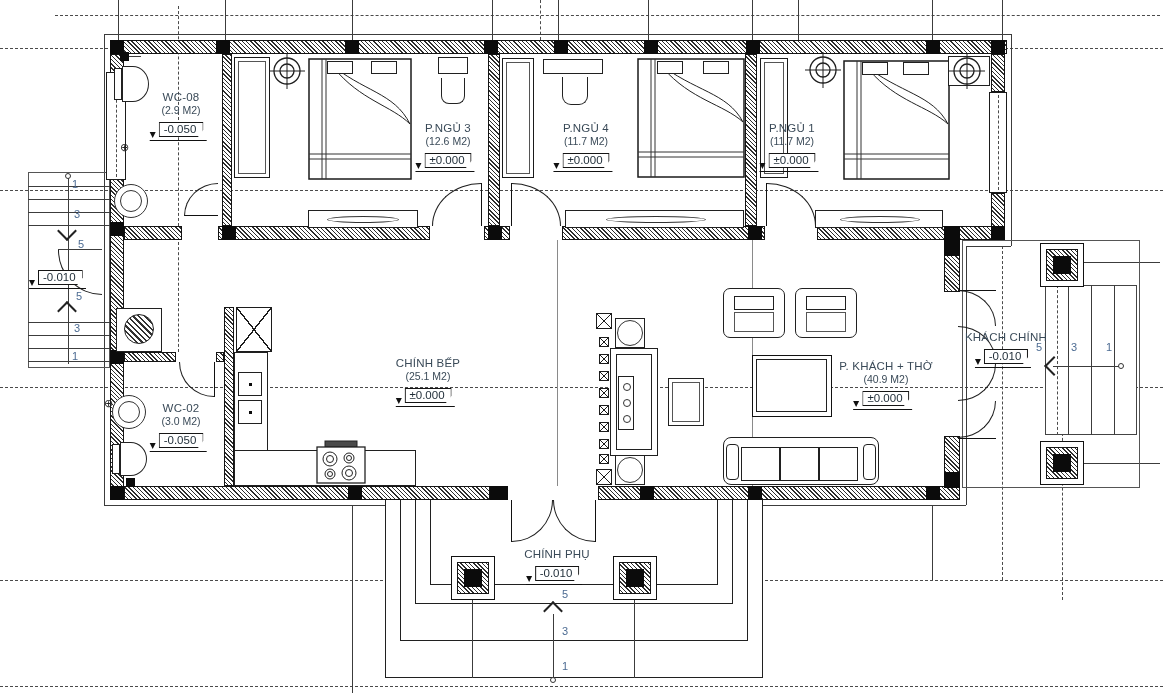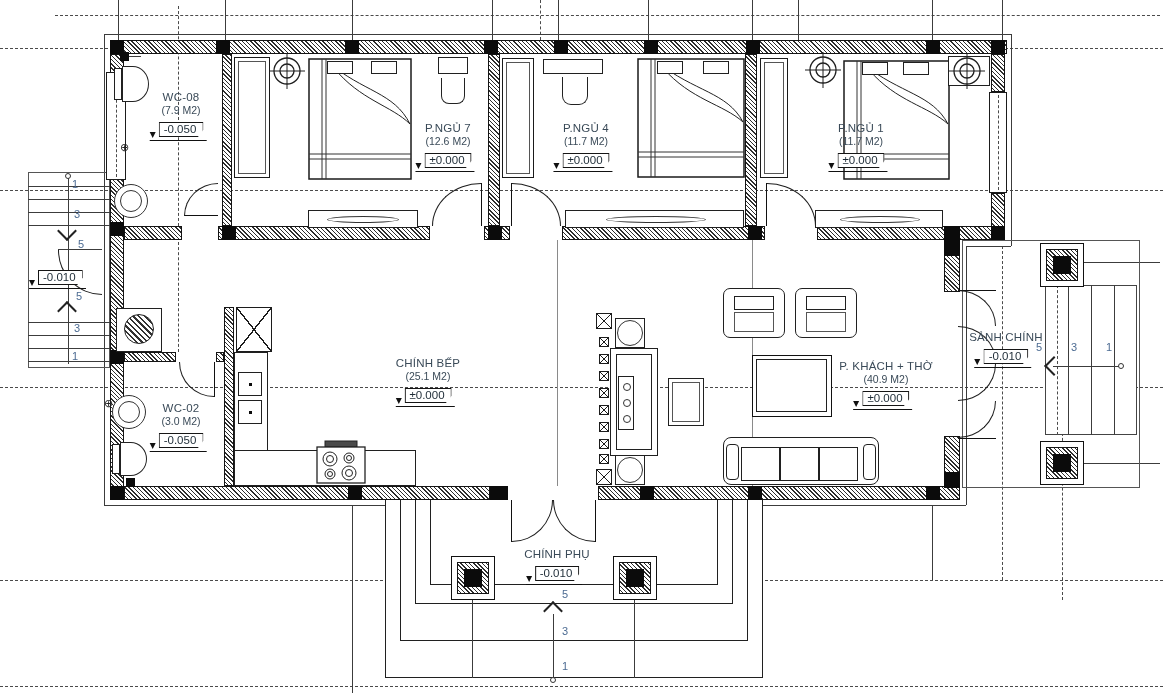--- a/index.html
+++ b/index.html
@@ -368,55 +368,55 @@
     </svg>
   <svg class="a" style="left:947px;top:51px" width="40" height="40">
       <line x1="20" y1="2" x2="20" y2="38" stroke="#1f1f1f"></line>
       <line x1="2" y1="20" x2="38" y2="20" stroke="#1f1f1f"></line>
       <circle cx="20" cy="20" r="13" fill="none" stroke="#1f1f1f" stroke-width="1.3"></circle>
       <circle cx="20" cy="20" r="7" fill="none" stroke="#1f1f1f" stroke-width="1.3"></circle>
     </svg>
 
   <div class="a rl" style="left:181px;top:91px">
     <div class="rn">WC-08</div>
-    <div class="ra">(7.9 M2)</div>
+    <div class="ra">(2.9 M2)</div>
     <span class="lvw"><span class="lvl">-0.050</span></span>
   </div>
   <div class="a rl" style="left:448px;top:122px">
-    <div class="rn">P.NGỦ 7</div>
+    <div class="rn">P.NGỦ 3</div>
     <div class="ra">(12.6 M2)</div>
     <span class="lvw"><span class="lvl">±0.000</span></span>
   </div>
   <div class="a rl" style="left:586px;top:122px">
     <div class="rn">P.NGỦ 4</div>
     <div class="ra">(11.7 M2)</div>
     <span class="lvw"><span class="lvl">±0.000</span></span>
   </div>
-  <div class="a rl" style="left:861px;top:122px">
+  <div class="a rl" style="left:792px;top:122px">
     <div class="rn">P.NGỦ 1</div>
     <div class="ra">(11.7 M2)</div>
     <span class="lvw"><span class="lvl">±0.000</span></span>
   </div>
   <div class="a rl" style="left:428px;top:357px">
     <div class="rn">CHÍNH BẾP</div>
     <div class="ra">(25.1 M2)</div>
     <span class="lvw"><span class="lvl">±0.000</span></span>
   </div>
   <div class="a rl" style="left:886px;top:360px">
     <div class="rn">P. KHÁCH + THỜ</div>
     <div class="ra">(40.9 M2)</div>
     <span class="lvw"><span class="lvl">±0.000</span></span>
   </div>
   <div class="a rl" style="left:181px;top:402px">
     <div class="rn">WC-02</div>
     <div class="ra">(3.0 M2)</div>
     <span class="lvw"><span class="lvl">-0.050</span></span>
   </div>
   <div class="a rl" style="left:1006px;top:331px">
-    <div class="rn">SẢNH CHÍNH</div>
+    <div class="rn">KHÁCH CHÍNH</div>
     <span class="lvw"><span class="lvl">-0.010</span></span>
   </div>
   <div class="a rl" style="left:557px;top:548px">
     <div class="rn">CHÍNH PHỤ</div>
     <span class="lvw"><span class="lvl">-0.010</span></span>
   </div>
 
 </div>
 
 </body></html>

